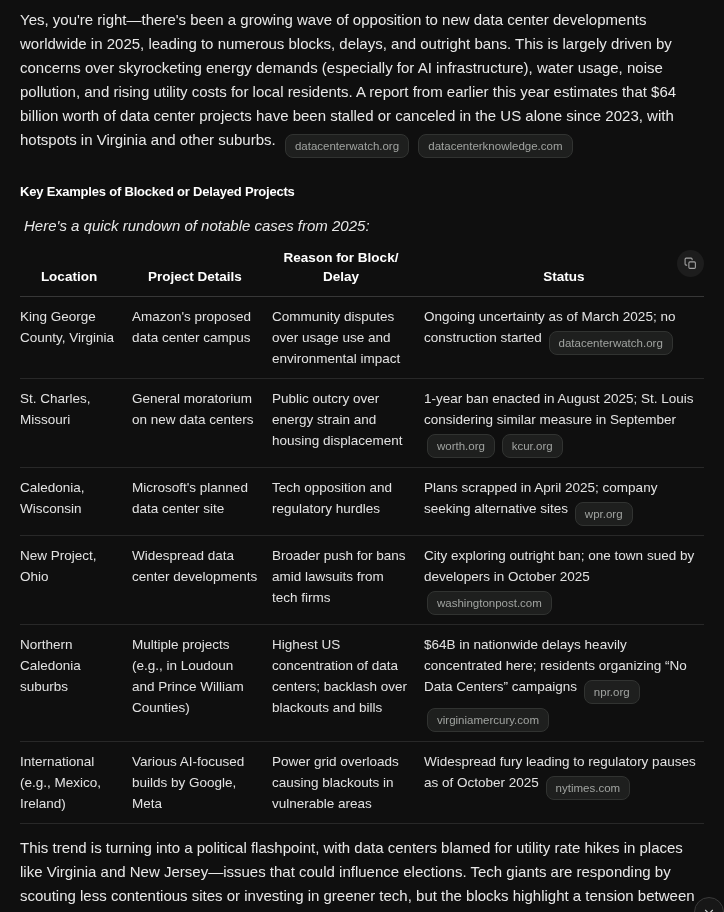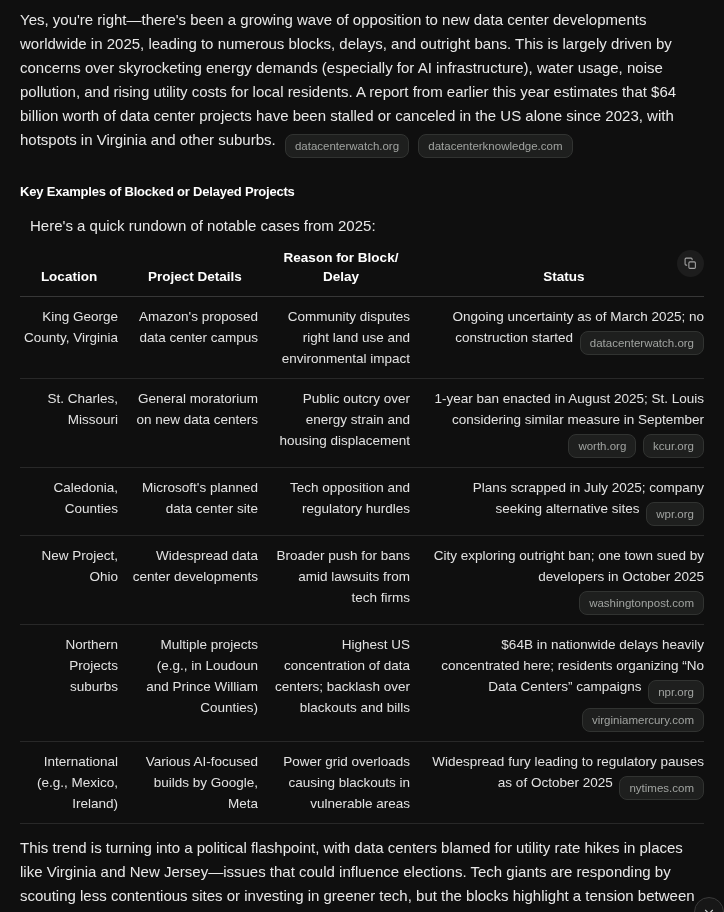--- a/index.html
+++ b/index.html
@@ -9,40 +9,40 @@
     font-family: "Liberation Sans", sans-serif;
     position: relative;
   }
   .content { padding: 8px 20px 0 20px; }
 
   .para { font-size: 15px; line-height: 24px; color: #e8e8e8; margin: 0; }
   .heading {
     font-size: 13px; line-height: 24px; font-weight: 700; color: #ffffff;
     letter-spacing: -0.2px; margin: 22px 0 10px 0;
   }
-  .table-intro { font-size: 15px; line-height: 24px; margin: 0 0 10px 10px; }
+  .table-intro { font-size: 15px; line-height: 24px; margin: 0 0 10px 4px; font-style: italic; }
 
   .pill {
     display: inline-block; background: #1e1f1e; border: 1px solid #313331;
     color: #a0a3a0; font-size: 11.5px; line-height: 12px;
     padding: 5px 9px; border-radius: 8px; vertical-align: -5px;
     margin-left: 5px; white-space: nowrap; cursor: pointer;
   }
 
   .table-wrap { position: relative; }
   table { width: 684px; border-collapse: collapse; table-layout: fixed; }
   col.c1 { width: 112px; } col.c2 { width: 140px; }
   col.c3 { width: 152px; } col.c4 { width: 280px; }
   th {
     font-size: 13.5px; font-weight: 700; color: #ffffff; text-align: center;
     vertical-align: bottom; padding: 0 14px 10px 0; line-height: 19px;
     border-bottom: 1px solid #373737;
   }
   td {
-    font-size: 13.5px; color: #e2e2e2; vertical-align: top; text-align: right;
+    font-size: 13.5px; color: #e2e2e2; vertical-align: top; text-align: left;
     padding: 9px 14px 9px 0; line-height: 21px;
     border-bottom: 1px solid #282828;
   }
   th:last-child, td:last-child { padding-right: 0; }
   .cell-pill { margin-left: 3px; vertical-align: -5px; }
 
   .copy-btn {
     position: absolute; top: 2px; right: 0; width: 27px; height: 27px;
     border-radius: 50%; background: #1d1d1d; border: none;
     display: flex; align-items: center; justify-content: center;
@@ -92,56 +92,56 @@
           <th>Location</th>
           <th>Project Details</th>
           <th>Reason for Block/​Delay</th>
           <th>Status</th>
         </tr>
       </thead>
       <tbody>
         <tr>
           <td>King George County, Virginia</td>
           <td>Amazon's proposed data center campus</td>
-          <td>Community disputes right land use and environmental impact</td>
+          <td>Community disputes over usage use and environmental impact</td>
           <td>
             <span>Ongoing uncertainty as of March 2025; no construction started</span>
             <span class="pill cell-pill">datacenterwatch.org</span>
           </td>
         </tr>
         <tr>
           <td>St. Charles, Missouri</td>
           <td>General moratorium on new data centers</td>
           <td>Public outcry over energy strain and housing displacement</td>
           <td>
             <span>1-year ban enacted in August 2025; St. Louis considering similar measure in September</span>
             <span class="pill cell-pill">worth.org</span>
             <span class="pill cell-pill">kcur.org</span>
           </td>
         </tr>
         <tr>
-          <td>Caledonia, Counties</td>
+          <td>Caledonia, Wisconsin</td>
           <td>Microsoft's planned data center site</td>
           <td>Tech opposition and regulatory hurdles</td>
           <td>
-            <span>Plans scrapped in July 2025; company seeking alternative sites</span>
+            <span>Plans scrapped in April 2025; company seeking alternative sites</span>
             <span class="pill cell-pill">wpr.org</span>
           </td>
         </tr>
         <tr>
           <td>New Project, Ohio</td>
           <td>Widespread data center developments</td>
           <td>Broader push for bans amid lawsuits from tech firms</td>
           <td>
             <span>City exploring outright ban; one town sued by developers in October 2025</span>
             <span class="pill cell-pill">washingtonpost.com</span>
           </td>
         </tr>
         <tr>
-          <td>Northern Projects suburbs</td>
+          <td>Northern Caledonia suburbs</td>
           <td>Multiple projects (e.g., in Loudoun and Prince William Counties)</td>
           <td>Highest US concentration of data centers; backlash over blackouts and bills</td>
           <td>
             <span>$64B in nationwide delays heavily concentrated here; residents organizing “No Data Centers” campaigns</span>
             <span class="pill cell-pill">npr.org</span>
             <span class="pill cell-pill">virginiamercury.com</span>
           </td>
         </tr>
         <tr>
           <td>International (e.g., Mexico, Ireland)</td>

